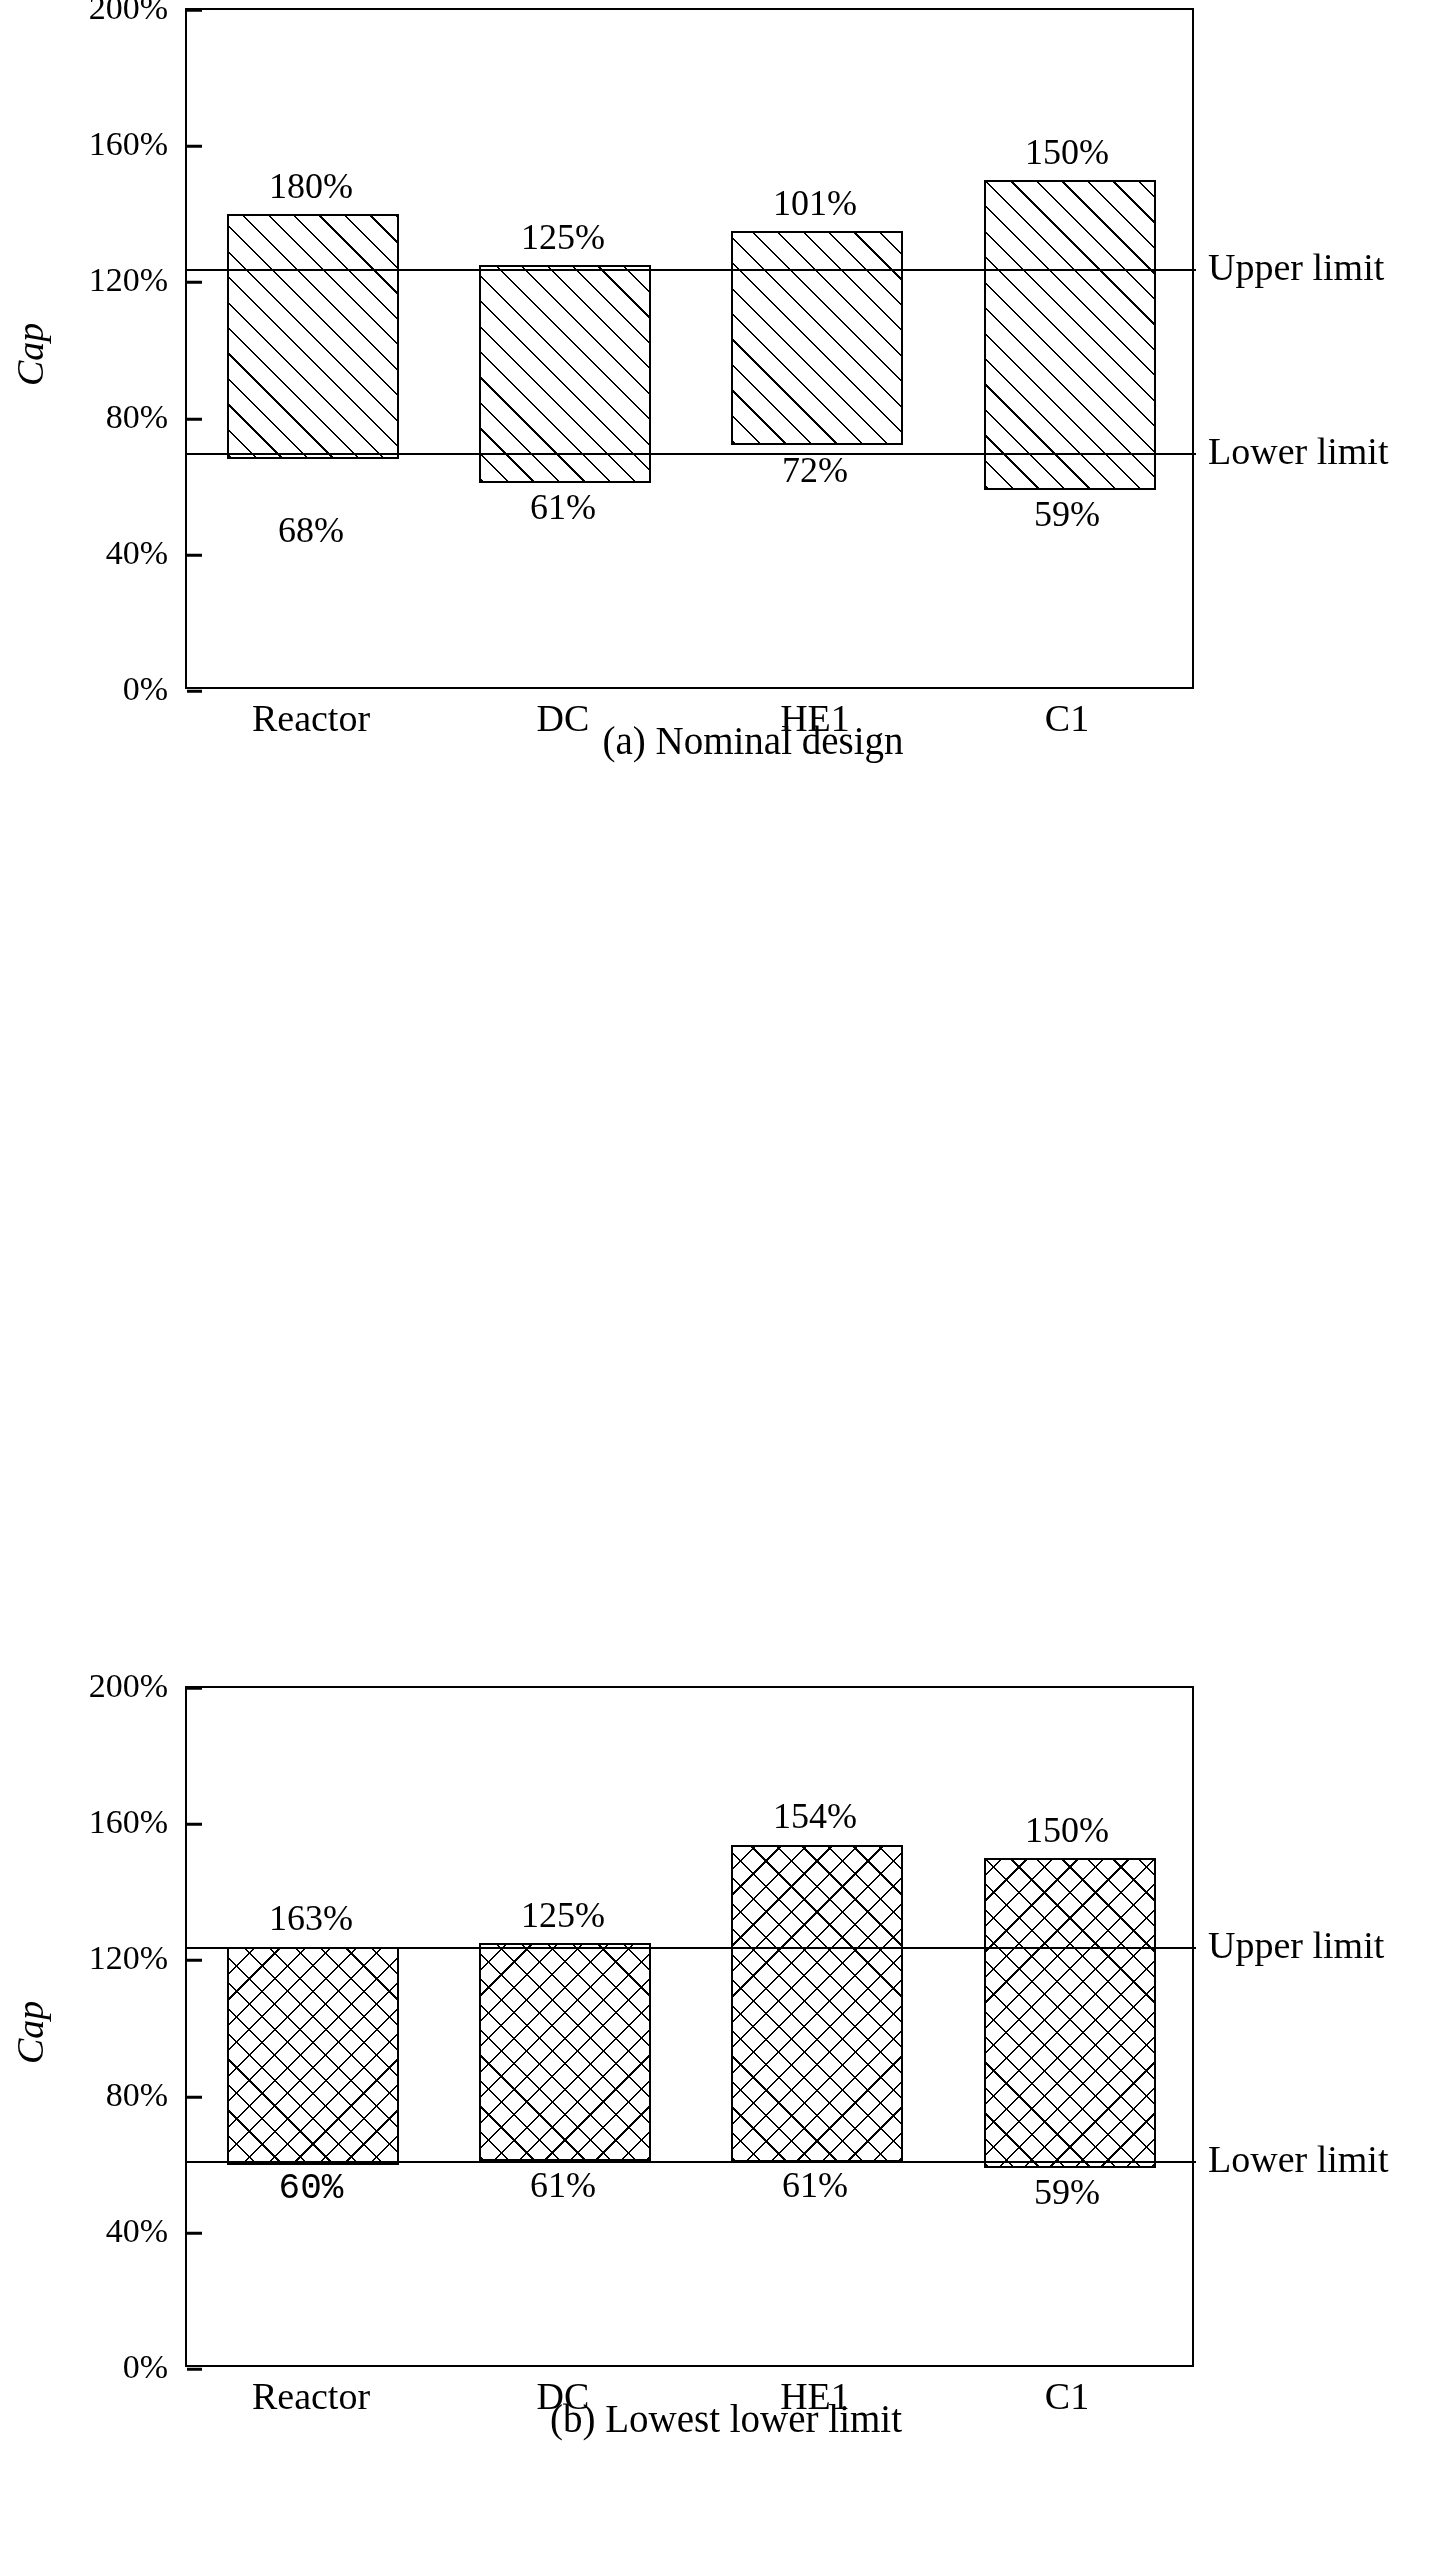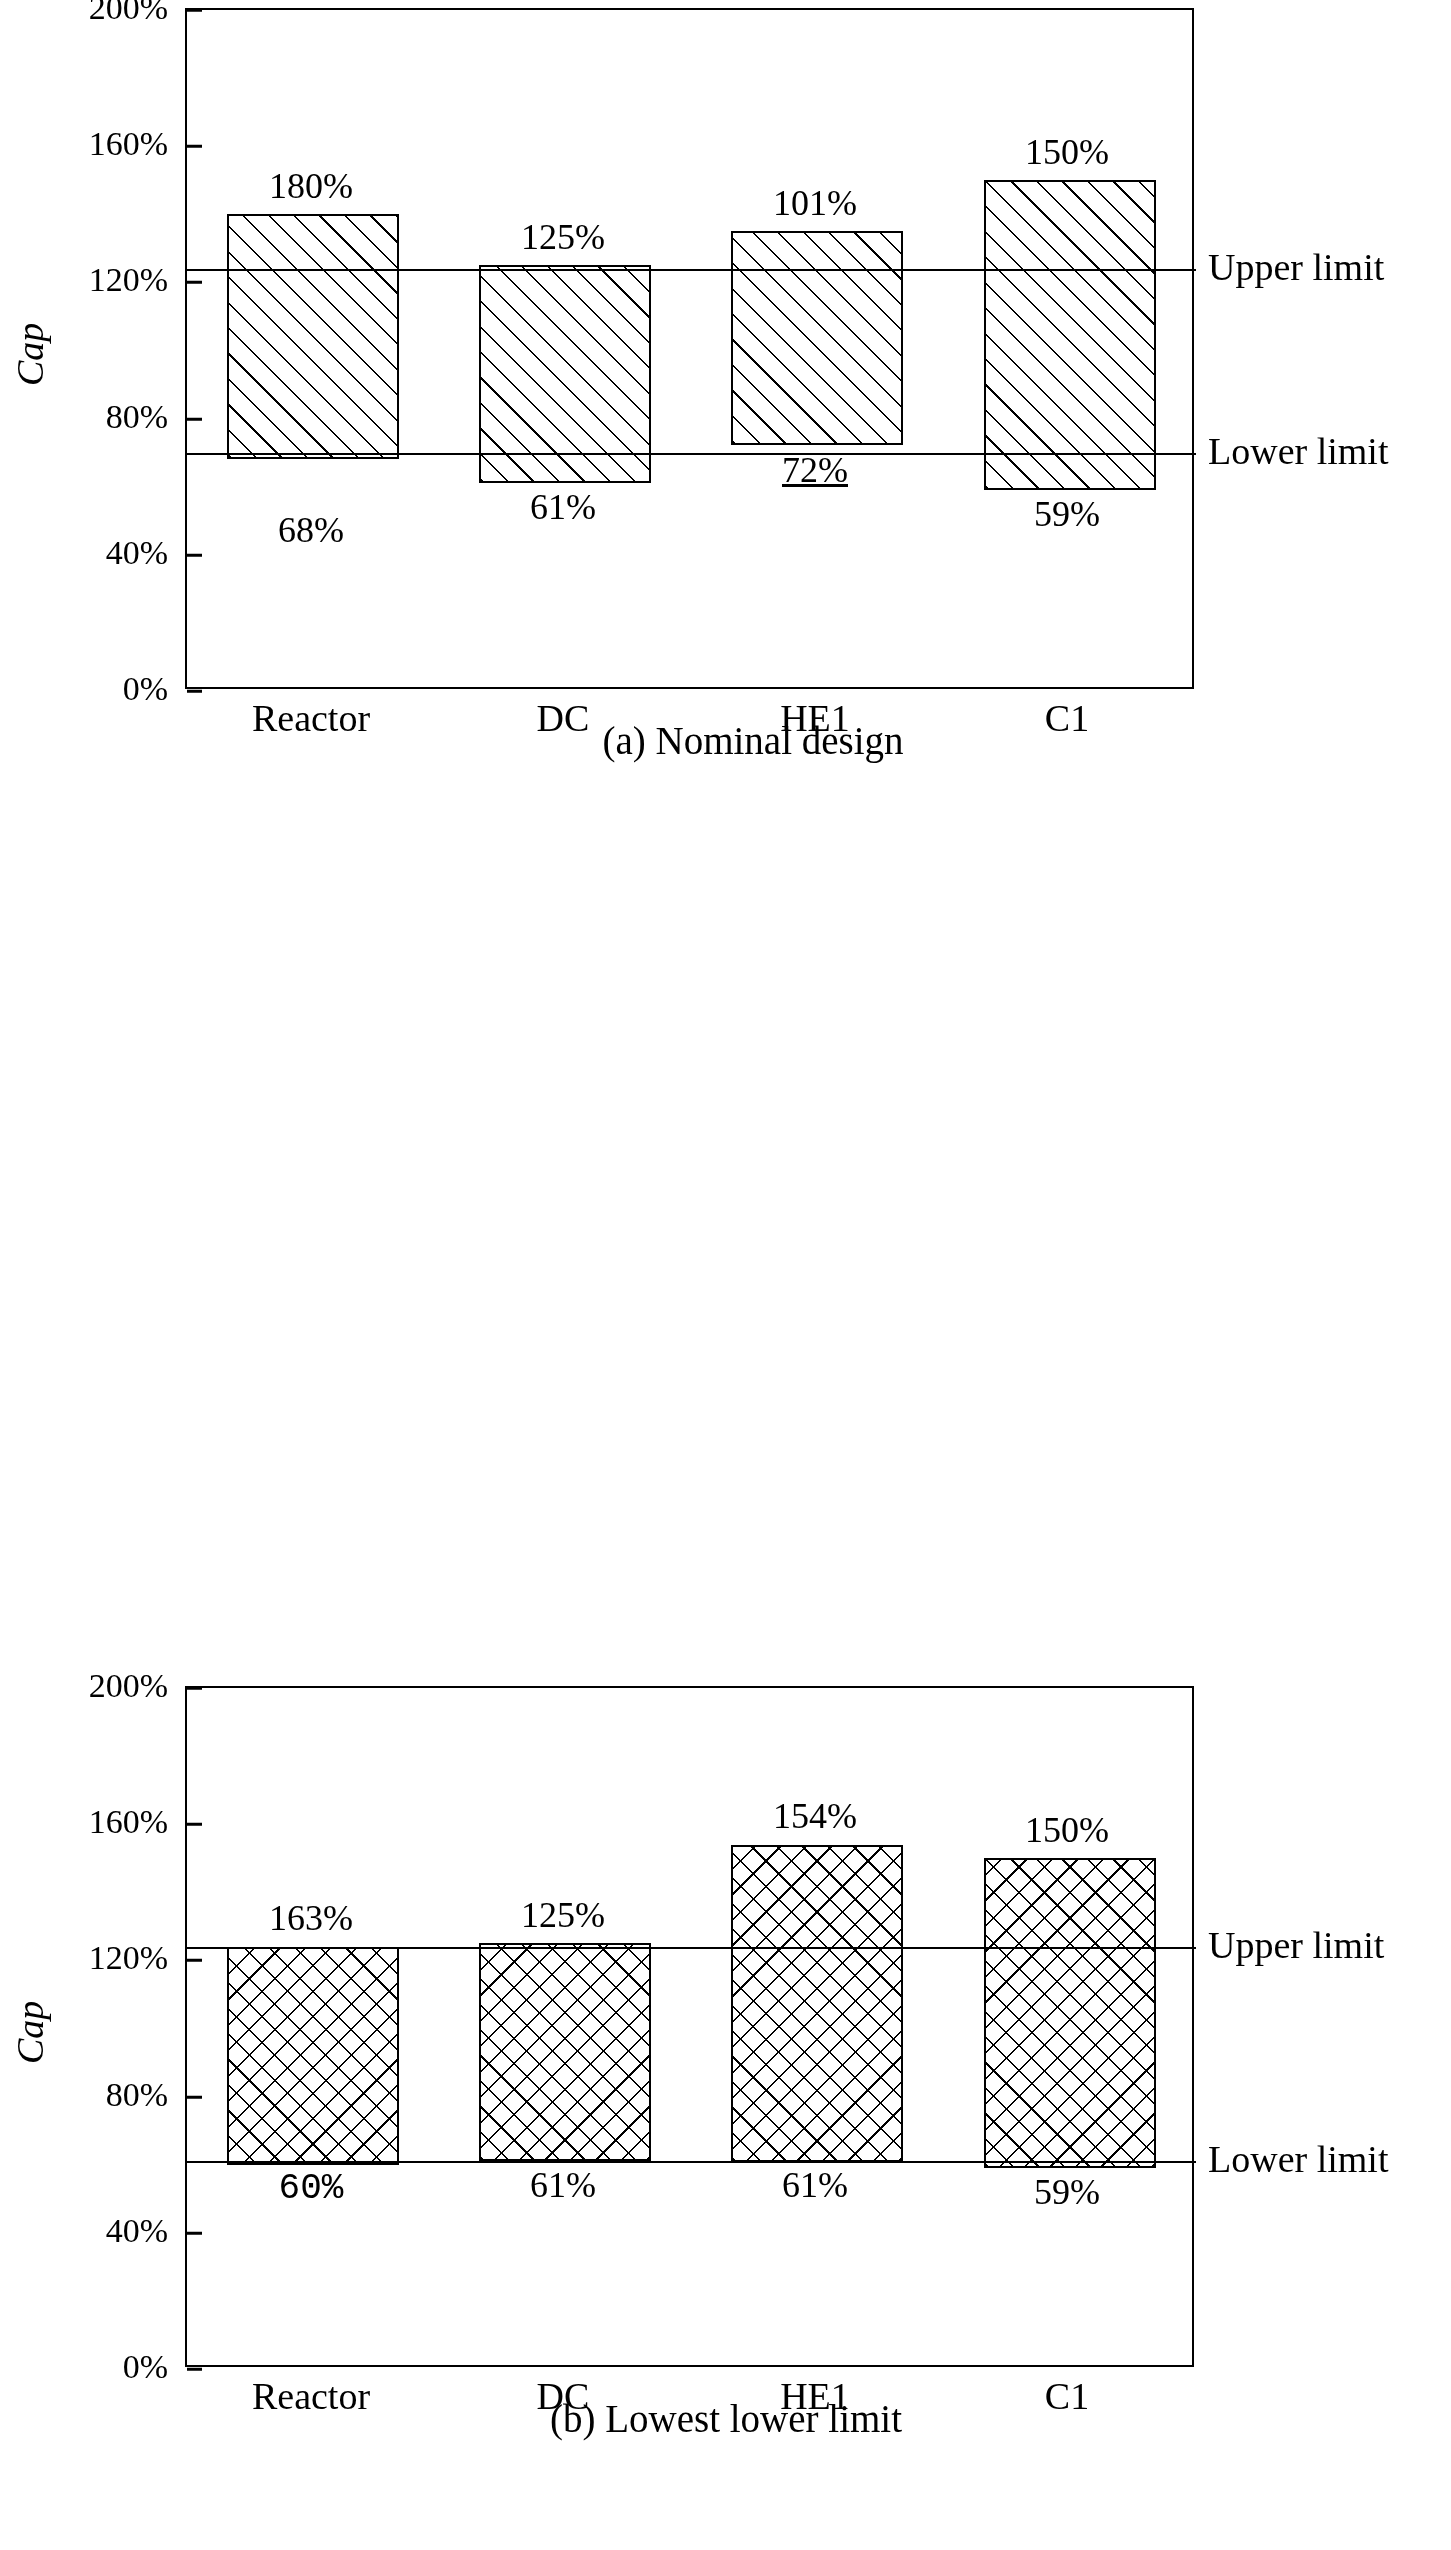--- a/index.html
+++ b/index.html
@@ -128,21 +128,21 @@
     <div class="caption" style="top:718px;margin-left:27px;">(a) Nominal design</div>
   <div class="limitlabel" style="left: 1208px; top: 267px;">Upper limit</div>
       <div class="limitlabel" style="left: 1208px; top: 451px;">Lower limit</div>
       <div class="vallabel" style="left: 311px; top: 165px;">180%</div>
       <div class="vallabel" style="left: 311px; top: 462px; margin-top: 47px;">68%</div>
       <div class="catlabel" style="left: 311px; top: 696px;">Reactor</div>
       <div class="vallabel" style="left: 563px; top: 216px;">125%</div>
       <div class="vallabel" style="left: 563px; top: 486px;">61%</div>
       <div class="catlabel" style="left: 563px; top: 696px;">DC</div>
       <div class="vallabel" style="left: 815px; top: 182px;">101%</div>
-      <div class="vallabel" style="left: 815px; top: 449px; text-decoration: underline;">72%</div>
+      <div class="vallabel" style="left: 815px; top: 449px;">72%</div>
       <div class="catlabel" style="left: 815px; top: 696px;">HE1</div>
       <div class="vallabel" style="left: 1067px; top: 131px;">150%</div>
       <div class="vallabel" style="left: 1067px; top: 493px;">59%</div>
       <div class="catlabel" style="left: 1067px; top: 696px;">C1</div>
     </div>
 
   <div class="panel" style="top:849px;">
     <div class="ylabel" style="top:386px;">Cap</div>
     <div class="ytickwrap" style="top:8.2px;height:681px;">
       <div class="ytick" style="top:0px;">200%</div>

